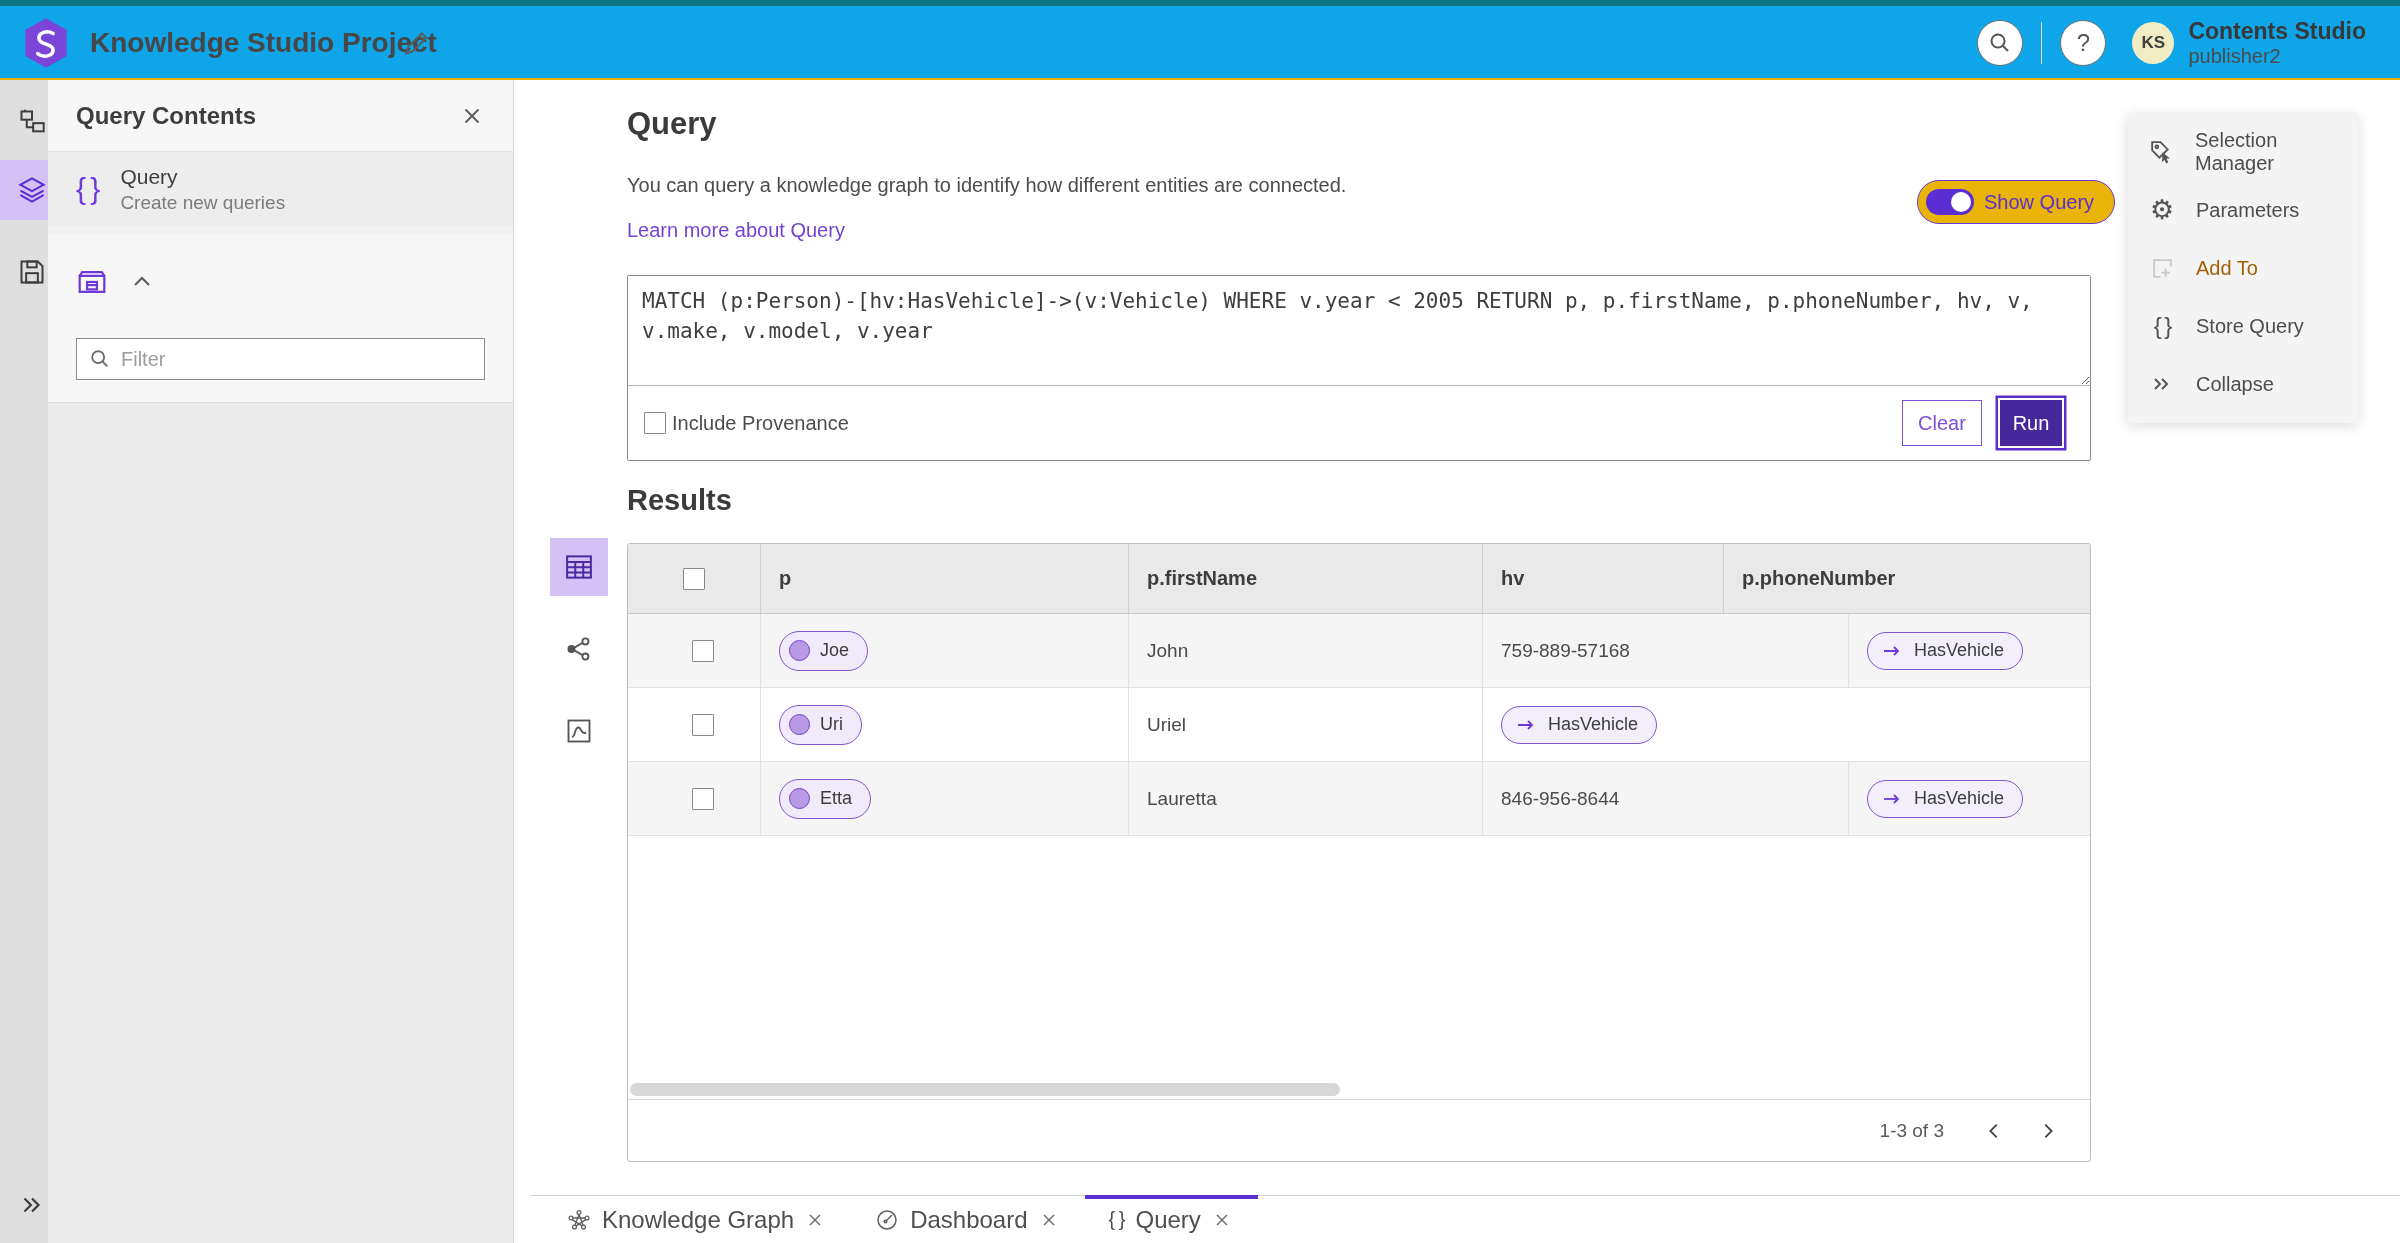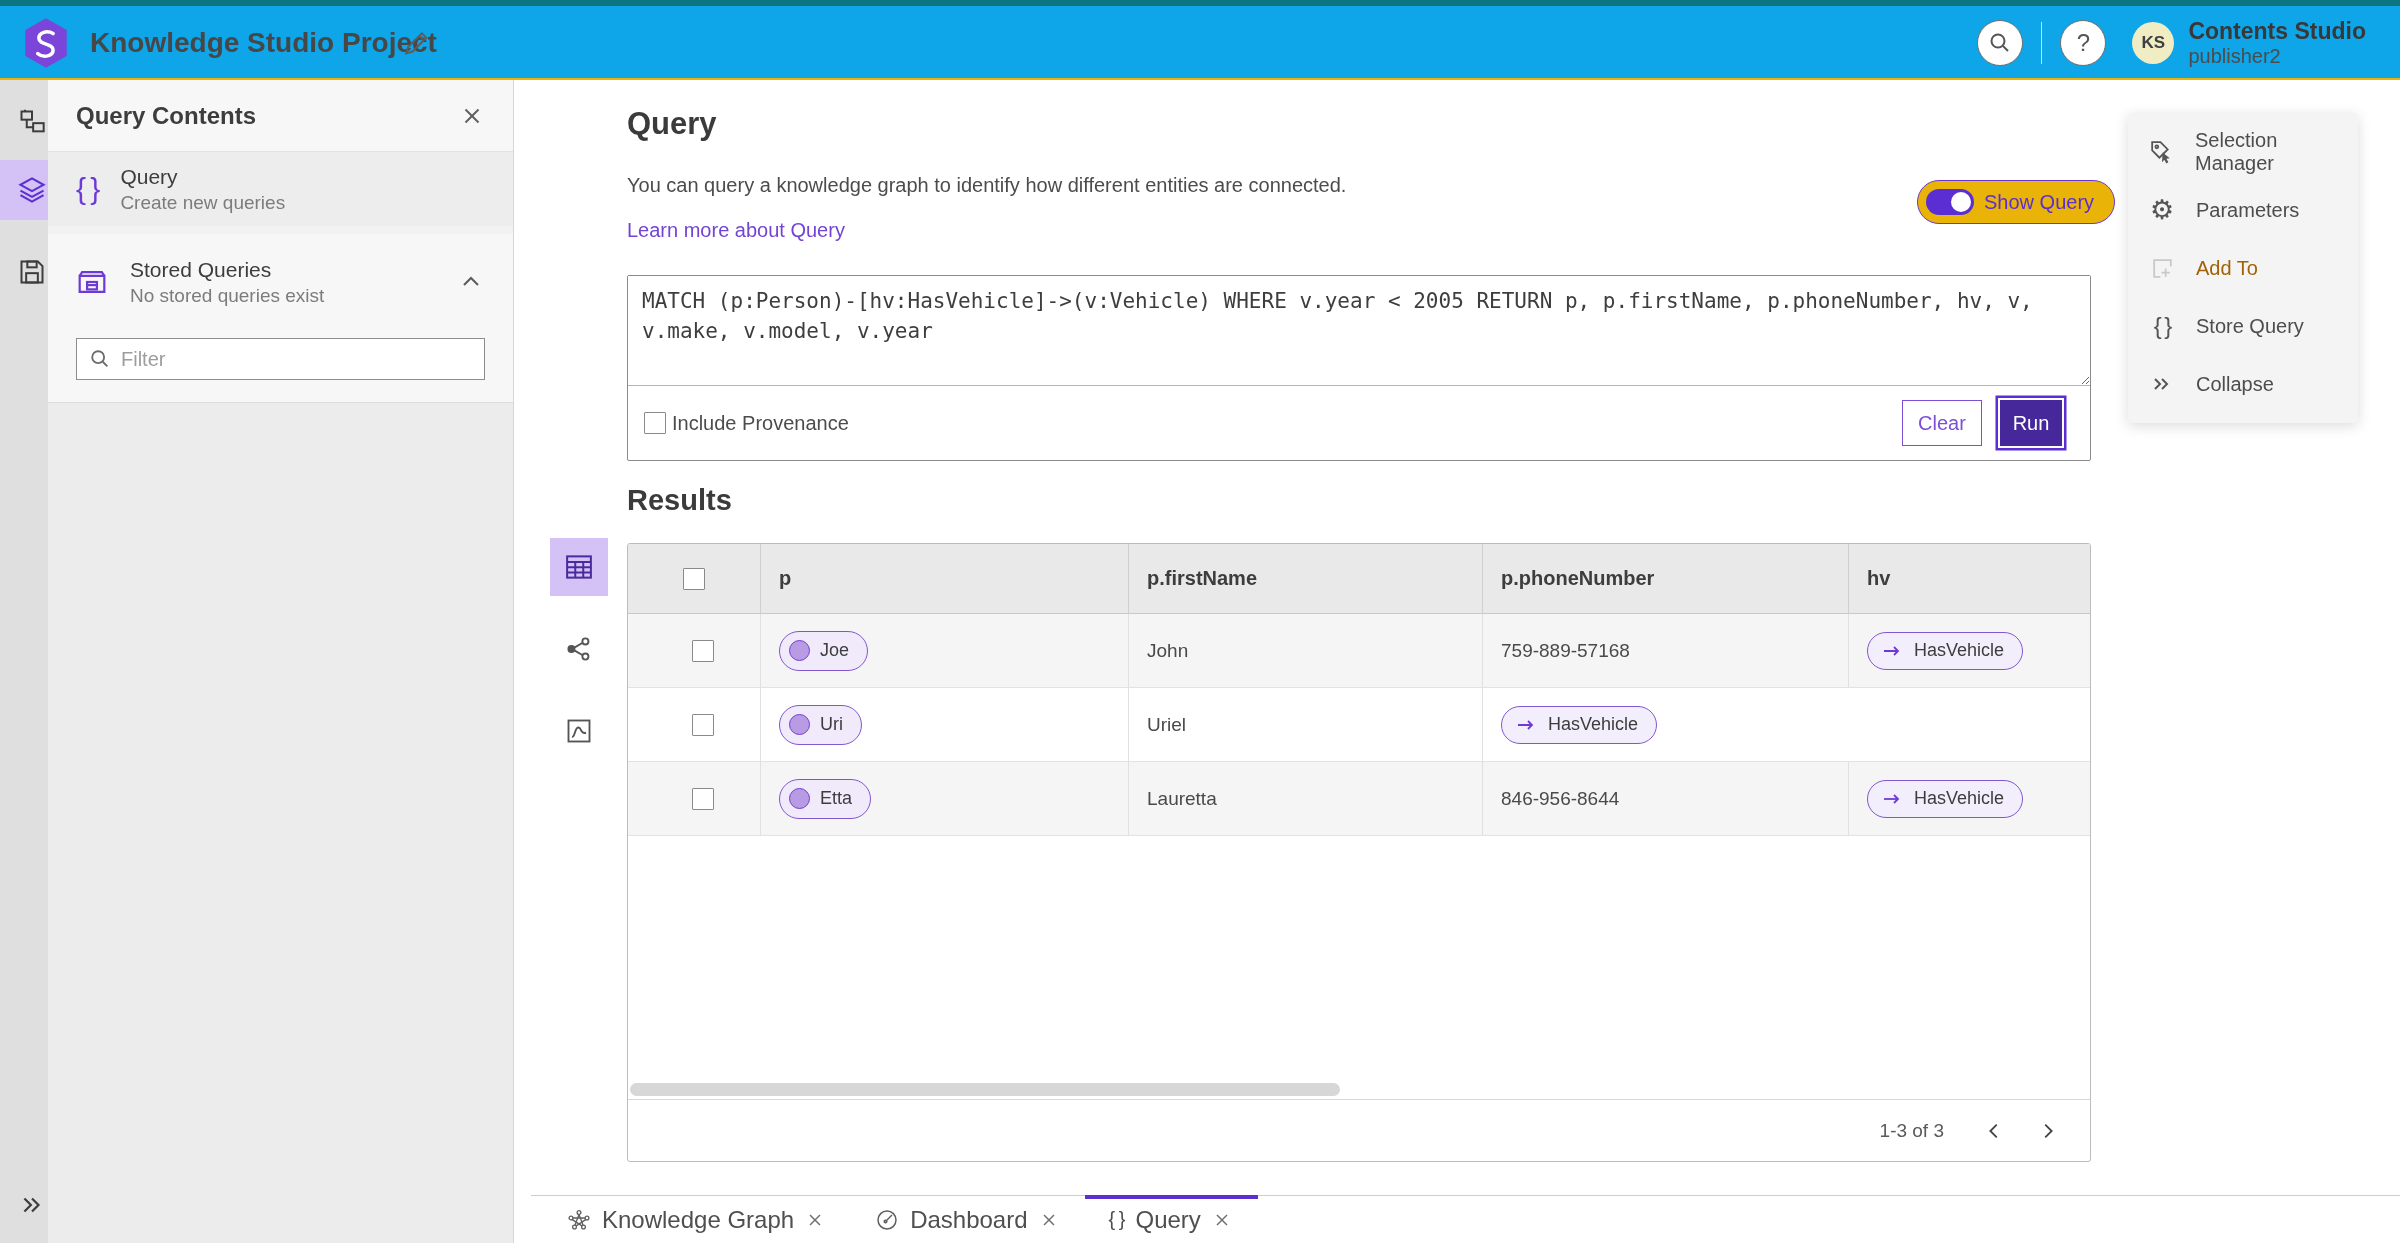--- a/index.html
+++ b/index.html
@@ -214,24 +214,20 @@
   <div class="panel-gap"></div>
   <div class="stored-item">
     <span style="color:#6e3ad6;">
       <svg viewBox="0 0 26 24" width="32" height="30" fill="none" stroke="currentColor" stroke-width="1.8">
         <path d="M3 7h20v13H3z"></path>
           <path d="M3 7l2-3h16l2 3"></path>
           <rect x="9" y="12" width="8" height="6"></rect>
           <line x1="9" y1="14.5" x2="17" y2="14.5"></line>
       </svg>
     </span>
-    <div class="item-text">
-      <div class="t">Stored Queries</div>
-      <div class="d">No stored queries exist</div>
-    </div>
     <button class="chevron-up-btn">
       <svg viewBox="0 0 24 24" width="24" height="24" fill="none" stroke="currentColor" stroke-width="2">
         <path d="M5 15l7-7 7 7"></path>
       </svg>
     </button>
   </div>
   <div class="filter-wrap">
     <span style="color:#6b6b6b;">
       <svg viewBox="0 0 24 24" width="22" height="22" fill="none" stroke="currentColor" stroke-width="2">
         <circle cx="10" cy="10" r="6.5"></circle>
@@ -337,22 +333,22 @@
     </button>
   </div>
 
   <div class="results-table">
     <div class="thead">
       <div class="th col-check">
           <div class="checkbox"></div>
         </div>
       <div class="th col-p">p</div>
       <div class="th col-fn">p.firstName</div>
+      <div class="th col-hv">hv</div>
       <div class="th col-ph">p.phoneNumber</div>
-      <div class="th col-hv">hv</div>
     </div>
 
     <div class="trow odd">
       <div class="td col-check">
           <div class="checkbox"></div>
         </div>
       <div class="td col-p">
         <span class="node-pill">
           <span class="node-dot"></span>
           <span class="nl">Joe</span>

